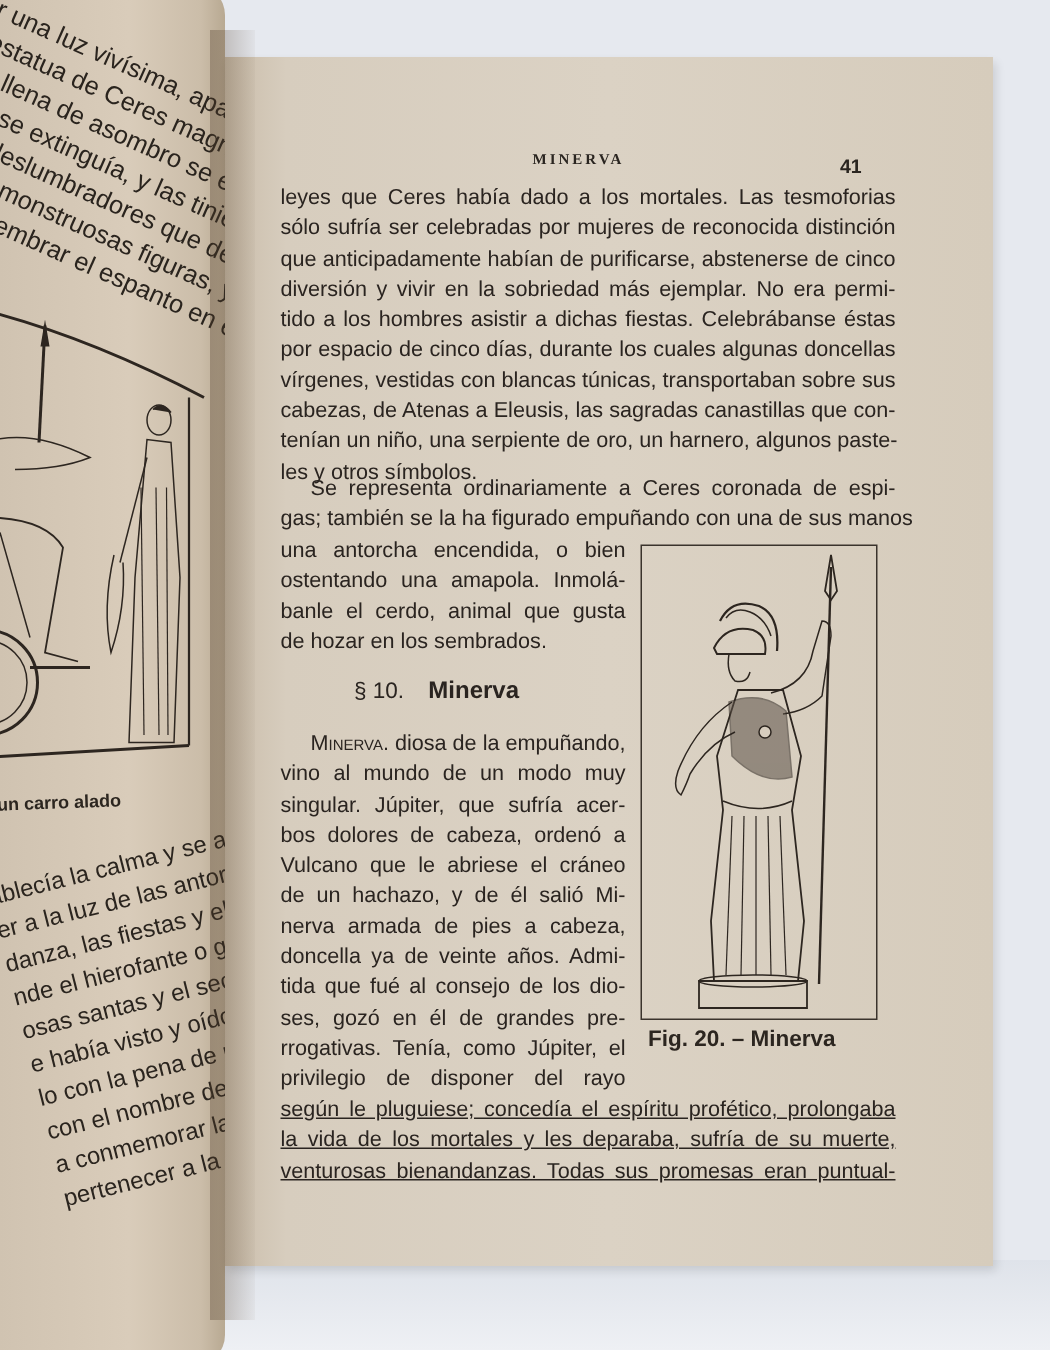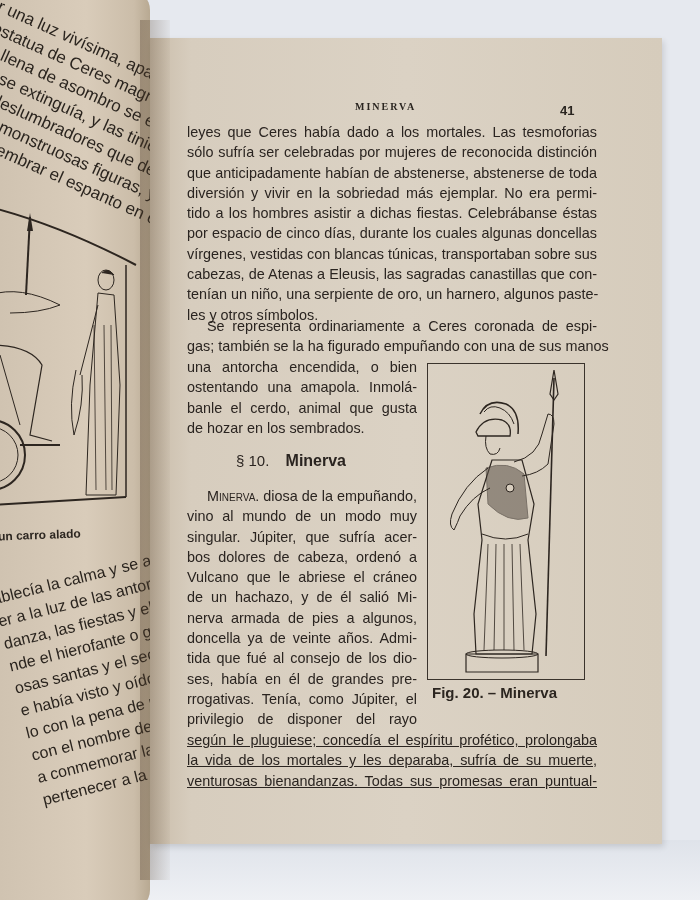--- a/index.html
+++ b/index.html
@@ -141,21 +141,21 @@
 
 <div class="right-page"></div>
 <div class="spine"></div>
 
 <div class="running-head">MINERVA</div>
 <div class="page-number">41</div>
 
 <div class="body-text full" style="top:122px;">
   <span class="line">leyes que Ceres había dado a los mortales. Las tesmoforias</span>
   <span class="line">sólo sufría ser celebradas por mujeres de reconocida distinción</span>
-  <span class="line">que anticipadamente habían de abstenerse, abstenerse de toda</span>
+  <span class="line">que anticipadamente habían de purificarse, abstenerse de cinco</span>
   <span class="line">diversión y vivir en la sobriedad más ejemplar. No era permi-</span>
   <span class="line">tido a los hombres asistir a dichas fiestas. Celebrábanse éstas</span>
   <span class="line">por espacio de cinco días, durante los cuales algunas doncellas</span>
   <span class="line">vírgenes, vestidas con blancas túnicas, transportaban sobre sus</span>
   <span class="line">cabezas, de Atenas a Eleusis, las sagradas canastillas que con-</span>
   <span class="line">tenían un niño, una serpiente de oro, un harnero, algunos paste-</span>
   <span class="line last">les y otros símbolos.</span>
 </div>
 
 <div class="body-text full" style="top:316px;">
@@ -174,24 +174,24 @@
   <span class="title">Minerva</span>
 </div>
 
 <div class="body-text narrow" style="top:486px;">
   <span class="line indent" style="text-align-last:justify;"><span class="smallcaps">Minerva.</span><span> diosa de la empuñando,</span></span>
   <span class="line">vino al mundo de un modo muy</span>
   <span class="line">singular. Júpiter, que sufría acer-</span>
   <span class="line">bos dolores de cabeza, ordenó a</span>
   <span class="line">Vulcano que le abriese el cráneo</span>
   <span class="line">de un hachazo, y de él salió Mi-</span>
-  <span class="line">nerva armada de pies a algunos,</span>
+  <span class="line">nerva armada de pies a cabeza,</span>
   <span class="line">doncella ya de veinte años. Admi-</span>
   <span class="line">tida que fué al consejo de los dio-</span>
-  <span class="line">ses, había en él de grandes pre-</span>
+  <span class="line">ses, gozó en él de grandes pre-</span>
   <span class="line">rrogativas. Tenía, como Júpiter, el</span>
   <span class="line">privilegio de disponer del rayo</span>
 </div>
 <div class="body-text full" style="top:730px;text-decoration:underline;">
   <span class="line">según le pluguiese; concedía el espíritu profético, prolongaba</span>
   <span class="line">la vida de los mortales y les deparaba, sufría de su muerte,</span>
   <span class="line">venturosas bienandanzas. Todas sus promesas eran puntual-</span>
 </div>
 
 <div class="figure-box">

